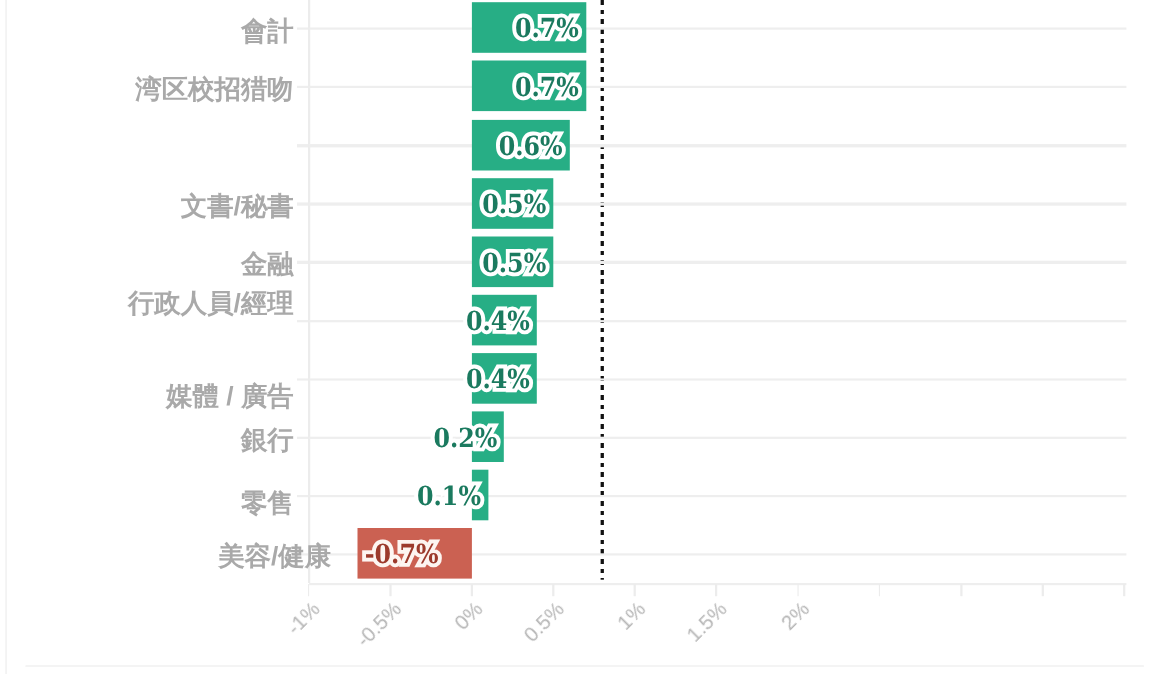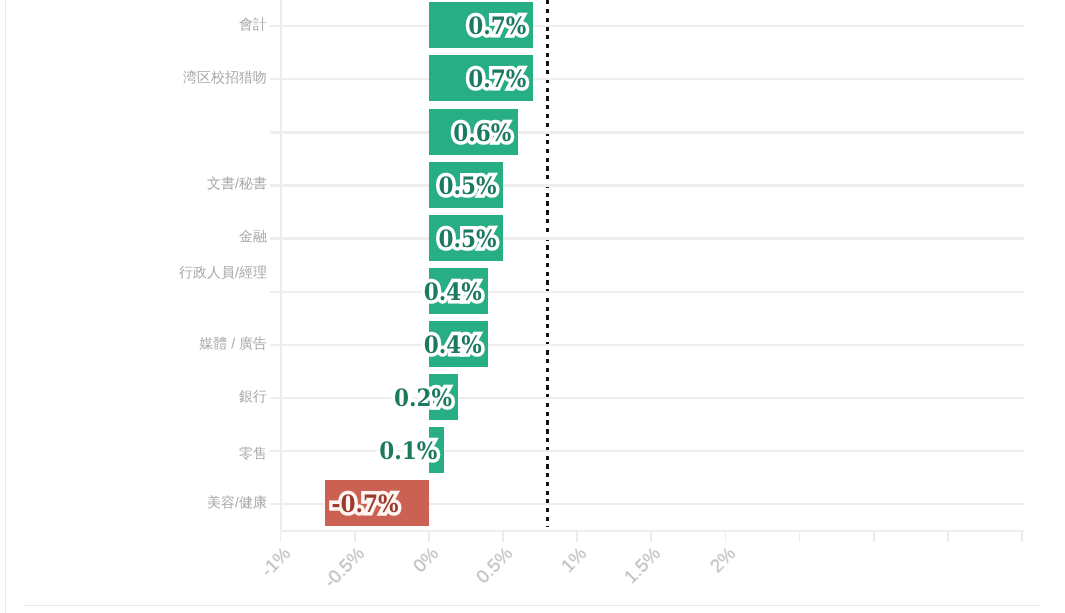--- a/index.html
+++ b/index.html
@@ -15,22 +15,22 @@
                 background:#e9e9e9;border-radius:1px;}
 
   
   .chart{position:absolute;left:0;top:0;width:1065px;height:613px;}
   .cat-axis{position:absolute;width:2.2px;background:var(--c-axis,#ececec);}
   .hgrid{position:absolute;height:2.4px;background:var(--c-grid,#eeeeee);}
   .vaxis{position:absolute;height:2.4px;background:var(--c-grid,#eeeeee);}
   .ctick{position:absolute;height:2.4px;width:10.6px;background:var(--c-grid,#ededed);}
   .vtick{position:absolute;width:1.8px;height:10.5px;background:var(--c-axis,#ececec);}
 
-  .catlabel{position:absolute;text-align:right;color:var(--c-cat,#a9a9a9);font-size:14px;
-            white-space:nowrap;line-height:1;transform:translateZ(0);}
+  .catlabel{position:absolute;text-align:right;color:var(--c-cat,#a9a9a9);font-size:24px;
+            white-space:nowrap;line-height:1;transform:translateZ(0);font-weight:bold;}
   .bar{position:absolute;}
   .bar.pos{background:var(--c-pos,#27ae85);}
   .bar.neg{background:var(--c-neg,#cb6152);}
 
   .dline{position:absolute;width:3.7px;
          background:repeating-linear-gradient(to bottom,#111111 0 4.3px,transparent 4.3px 8.76px);}
 
   .dlabel{position:absolute;font-family:"DejaVu Serif",serif;font-stretch:condensed;
           font-size:24px;font-weight:bold;white-space:nowrap;line-height:1;
           -webkit-font-smoothing:antialiased;transform:translateZ(0);}
@@ -91,39 +91,39 @@
   <div class="dlabel pos" style="top: 226.82px; left: 0px; right: 568.45px; text-align: right;"><span class="halo">0.5%</span><span class="fg">0.5%</span></div>
 
   <div class="hgrid" style="left: 280.5px; top: 290.55px; width: 743.5px;"></div>
   <div class="ctick" style="left: 269.9px; top: 290.55px;"></div>
   <div class="catlabel" style="right: 798px; top: 265px;">行政人員/經理</div>
   <div class="bar pos" style="left: 428.8px; top: 267.95px; width: 59.32px; height: 46px;"></div>
   <div class="dlabel pos" style="top: 279.95px; left: 0px; right: 583.28px; text-align: right;"><span class="halo">0.4%</span><span class="fg">0.4%</span></div>
 
   <div class="hgrid" style="left: 280.5px; top: 343.68px; width: 743.5px;"></div>
   <div class="ctick" style="left: 269.9px; top: 343.68px;"></div>
-  <div class="catlabel" style="right: 798px; top: 336px;">媒體 / 廣告</div>
+  <div class="catlabel" style="right: 798px; top: 349px;">媒體 / 廣告</div>
   <div class="bar pos" style="left: 428.8px; top: 321.08px; width: 59.32px; height: 46px;"></div>
   <div class="dlabel pos" style="top: 333.08px; left: 0px; right: 583.28px; text-align: right;"><span class="halo">0.4%</span><span class="fg">0.4%</span></div>
 
   <div class="hgrid" style="left: 280.5px; top: 396.81px; width: 743.5px;"></div>
   <div class="ctick" style="left: 269.9px; top: 396.81px;"></div>
   <div class="catlabel" style="right: 798px; top: 388.71px;">銀行</div>
   <div class="bar pos" style="left: 428.8px; top: 374.21px; width: 29.66px; height: 46px;"></div>
   <div class="dlabel pos" style="top: 386.21px; left: 0px; right: 612.94px; text-align: right;"><span class="halo">0.2%</span><span class="fg">0.2%</span></div>
 
   <div class="hgrid" style="left: 280.5px; top: 449.94px; width: 743.5px;"></div>
   <div class="ctick" style="left: 269.9px; top: 449.94px;"></div>
   <div class="catlabel" style="right: 798px; top: 446px;">零售</div>
   <div class="bar pos" style="left: 428.8px; top: 427.34px; width: 14.83px; height: 46px;"></div>
   <div class="dlabel pos" style="top: 439.34px; left: 0px; right: 627.77px; text-align: right;"><span class="halo">0.1%</span><span class="fg">0.1%</span></div>
 
   <div class="hgrid" style="left: 280.5px; top: 503.07px; width: 743.5px;"></div>
   <div class="ctick" style="left: 269.9px; top: 503.07px;"></div>
-  <div class="catlabel" style="right: 798px; top: 494.97px;">美容/健康</div>
+  <div class="catlabel" style="right: 764px; top: 494.97px;">美容/健康</div>
   <div class="bar neg" style="left: 324.99px; top: 480.47px; width: 103.81px; height: 46px;"></div>
   <div class="dlabel neg" style="top: 492.47px; left: 331.59px;"><span class="halo">-0.7%</span><span class="fg">-0.7%</span></div>
 
   <div class="vtick" style="left: 279.6px; top: 531px;"></div>
   <div class="xlabel" style="left: 200.6px; width: 80px; top: 544px;">-1%</div>
 
   <div class="vtick" style="left: 353.75px; top: 531px;"></div>
   <div class="xlabel" style="left: 274.75px; width: 80px; top: 544px;">-0.5%</div>
 
   <div class="vtick" style="left: 427.9px; top: 531px;"></div>

